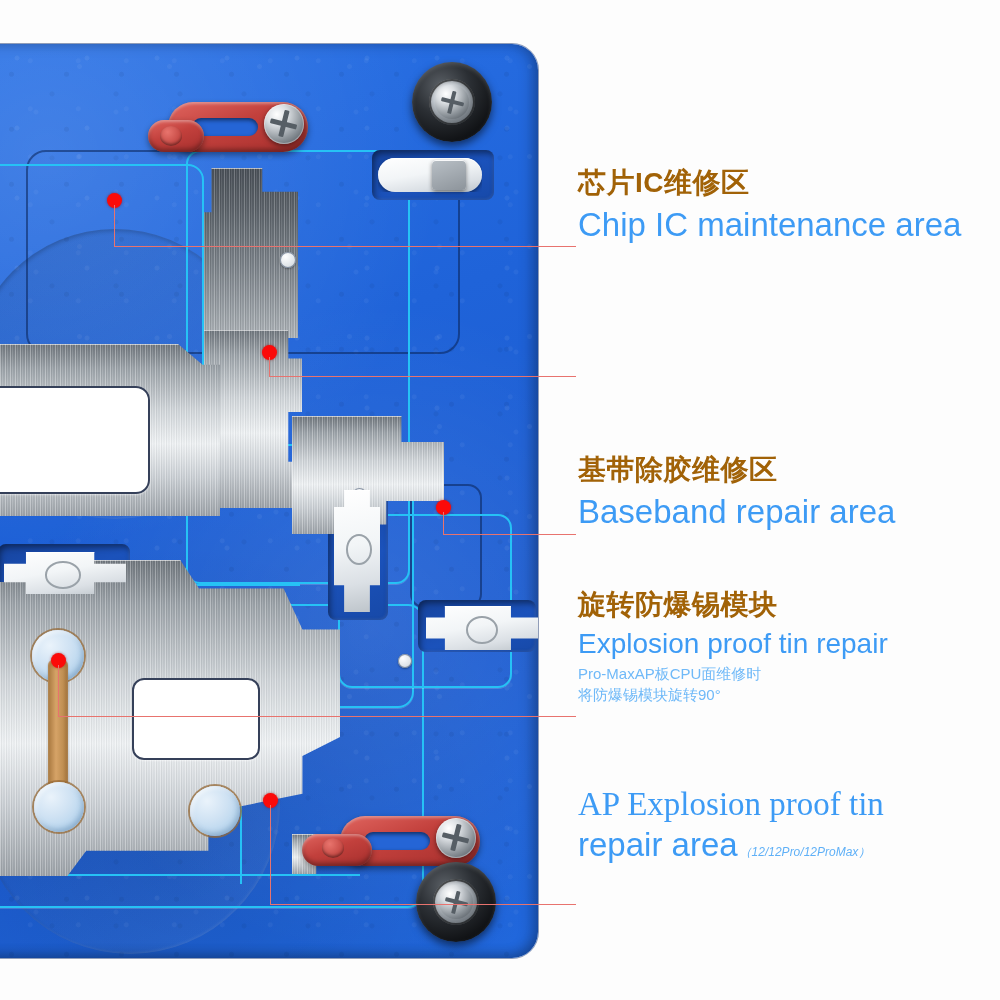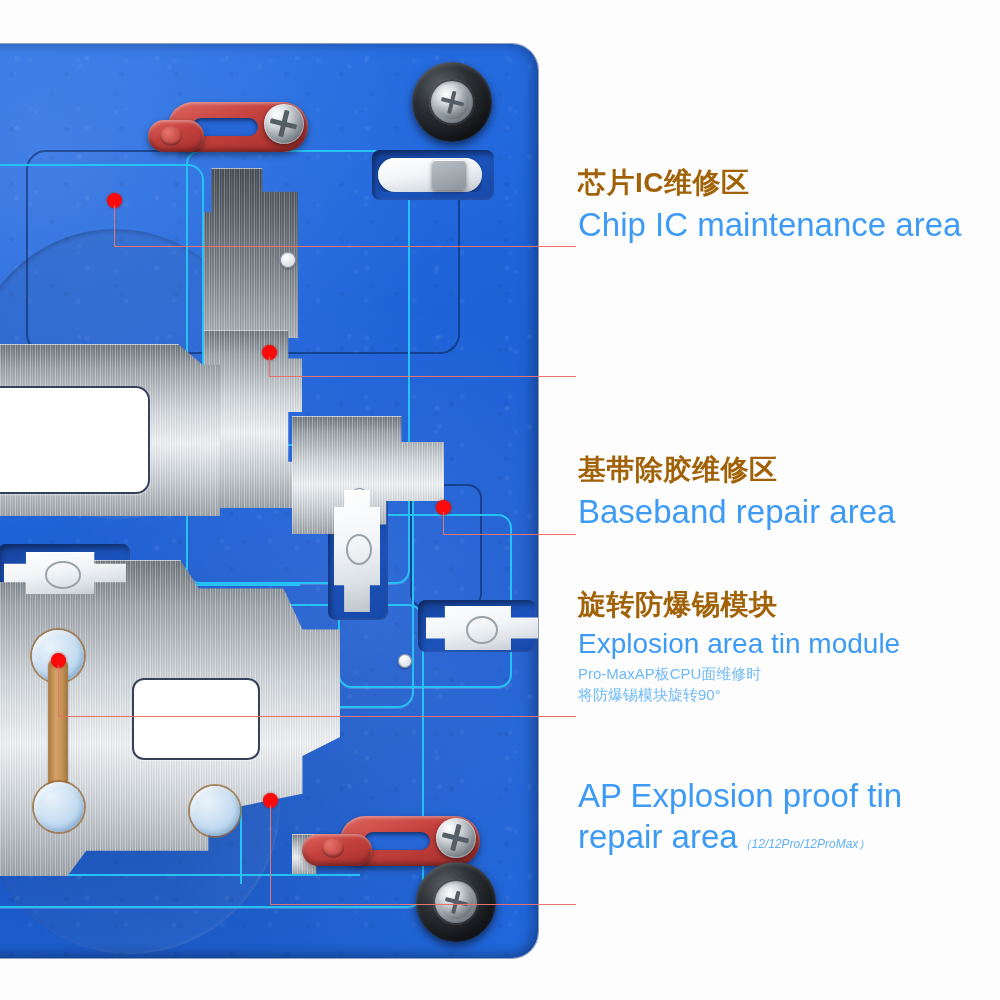--- a/index.html
+++ b/index.html
@@ -257,26 +257,26 @@
   <div class="callout" style="top:308px;">
   </div>
 
   <div class="callout" style="top:455px;">
     <div class="cn t-cn-lg">基带除胶维修区</div>
     <div class="en t-en-lg" style="margin-top:8px;">Baseband repair area</div>
   </div>
 
   <div class="callout" style="top:590px;">
     <div class="cn t-cn-lg">旋转防爆锡模块</div>
-    <div class="en" style="margin-top:7px;font-size:28px;">Explosion area tin module</div>
+    <div class="en" style="margin-top:7px;font-size:28px;">Explosion proof tin repair</div>
     <div class="note" style="margin-top:4px;">Pro-MaxAP板CPU面维修时</div>
     <div class="note">将防爆锡模块旋转90°</div>
   </div>
 
   <div class="callout" style="top:778px;">
-    <div class="en t-en-lg" style="">AP Explosion proof tin</div>
+    <div class="en t-en-lg" style="margin-top:8px;font-family:Liberation Serif, serif;">AP Explosion proof tin</div>
     <div style="margin-top:4px;display:flex;align-items:baseline;">
       <span class="en t-en-lg">repair area</span>
       <span class="sub" style="font-size:12px;margin-left:2px;font-style:italic;">（12/12Pro/12ProMax）</span>
     </div>
   </div>
 
 </div>
 
 </body></html>

